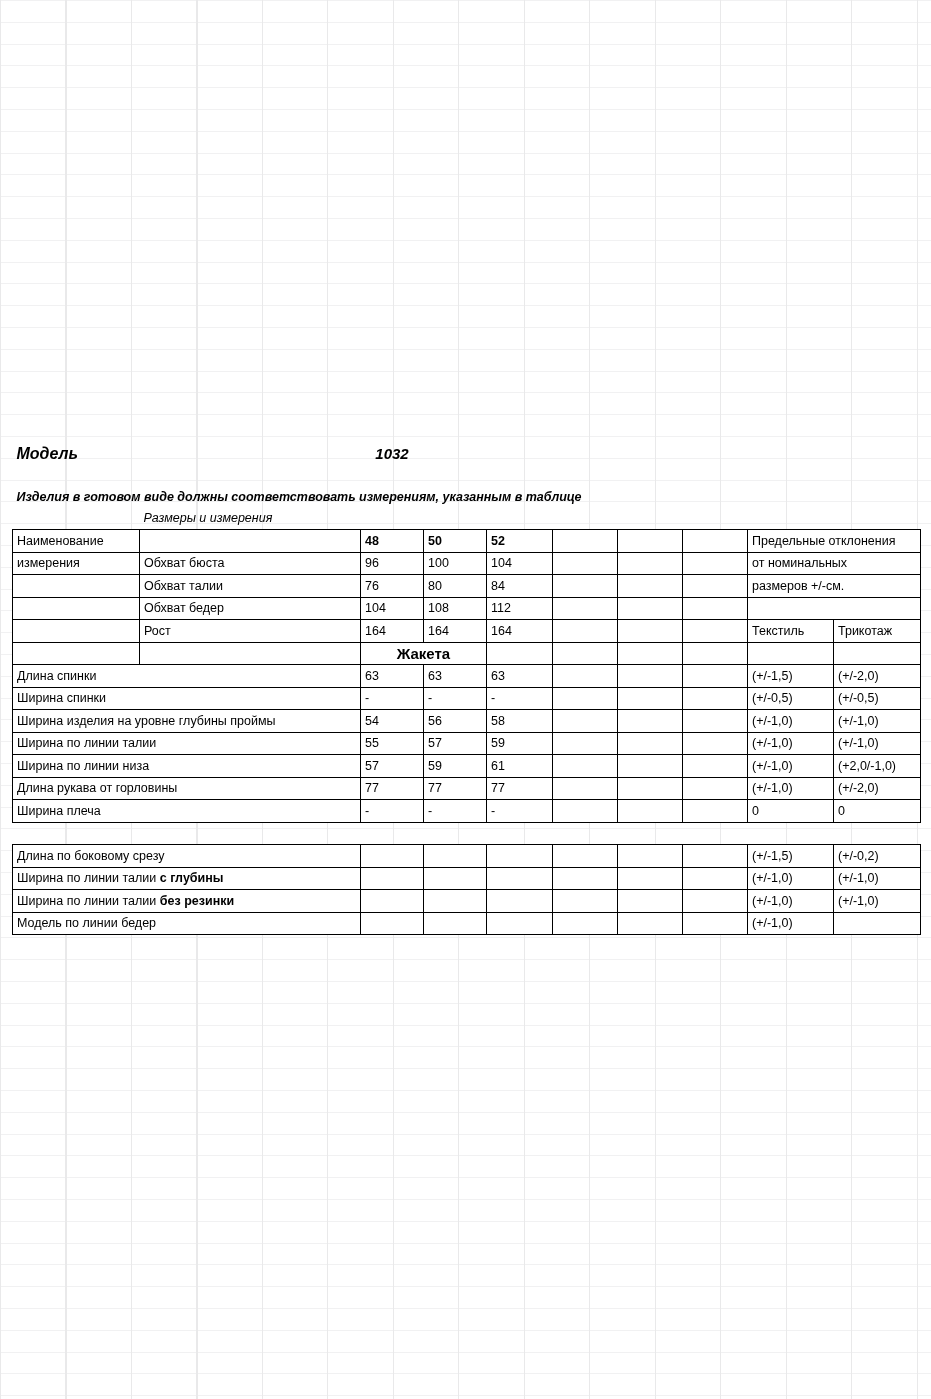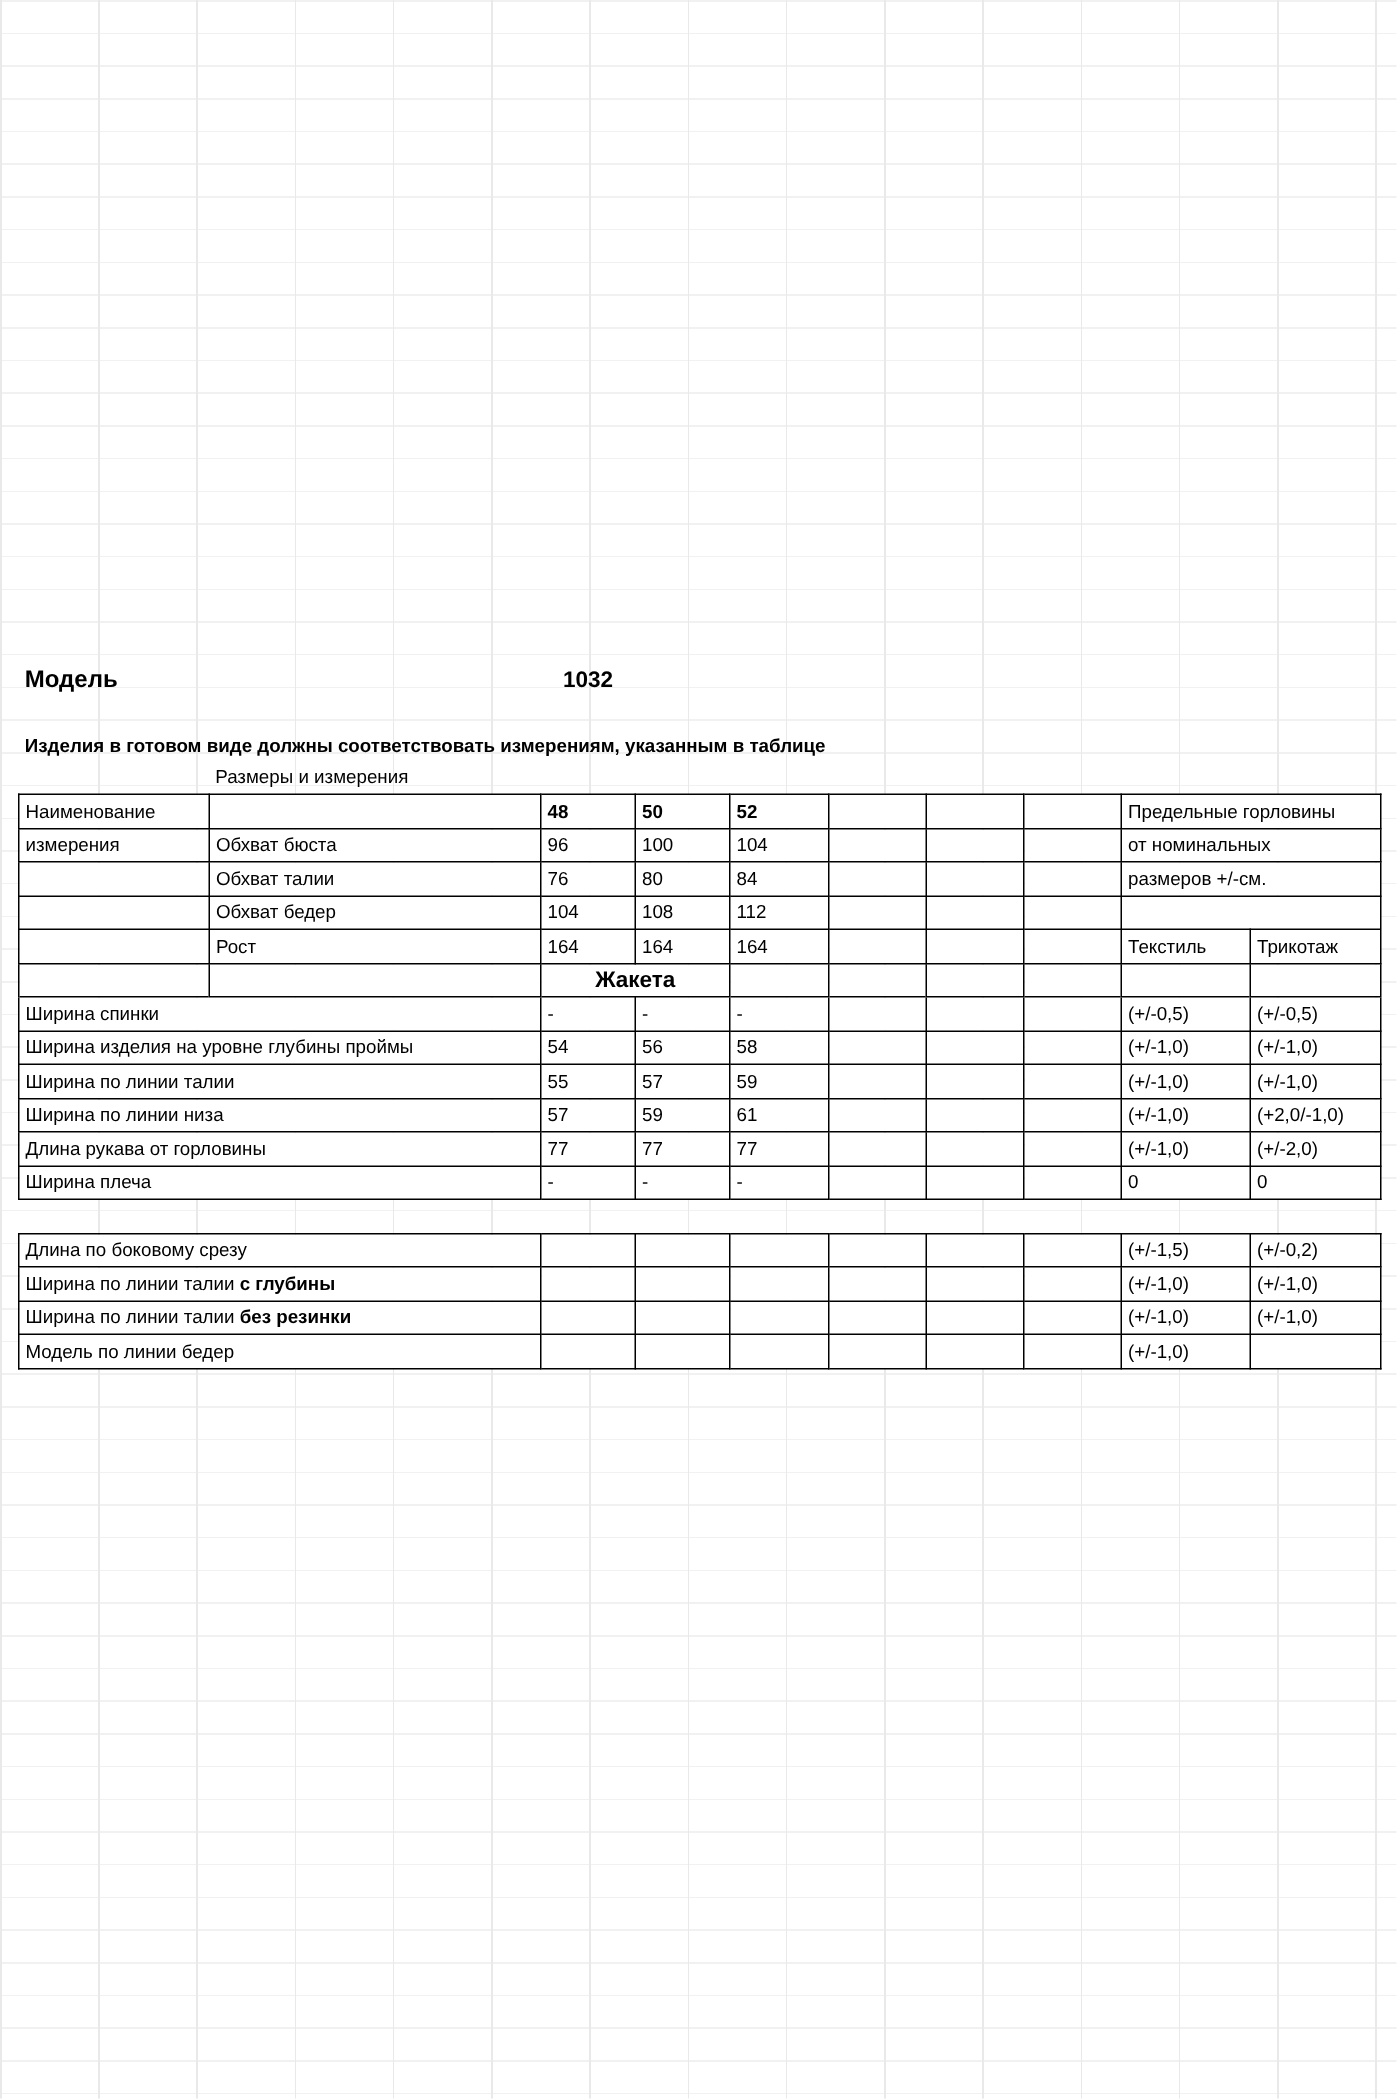--- a/index.html
+++ b/index.html
@@ -45,20 +45,21 @@
     height: 21.5px;
     padding: 0 4px;
     vertical-align: middle;
     white-space: nowrap;
     overflow: hidden;
     background: #ffffff;
   }
   td.noborder {
     border: none !important;
     background: transparent !important;
+    font-style: italic;
   }
   td.nb-bottom { border-bottom: none !important; }
   td.nb-left { border-left: none !important; }
   td.nb-right { border-right: none !important; }
   .r { }
   .c { text-align: center; }
   .b { font-weight: bold; margin-top: 35px; }
   .big { font-size: 15px; }
   .title-row td { height: 26px; }
   .spacer-row td { height: 21.5px; border: none; background: transparent; }
@@ -126,21 +127,21 @@
 
     <tr>
       <td>Наименование</td>
       <td></td>
       <td class="r b">48</td>
       <td class="r b">50</td>
       <td class="r b">52</td>
       <td></td>
       <td></td>
       <td></td>
-      <td colspan="2">Предельные горловины</td>
+      <td colspan="2">Предельные отклонения</td>
     </tr>
 
     <tr>
       <td>измерения</td>
       <td>Обхват бюста</td>
       <td class="r">96</td>
       <td class="r">100</td>
       <td class="r">104</td>
       <td></td>
       <td></td>
@@ -191,20 +192,31 @@
       <td class="nb-bottom"></td>
       <td class="c b big nb-bottom" colspan="2">Жакета</td>
       <td class="nb-bottom"></td>
       <td class="nb-bottom"></td>
       <td class="nb-bottom"></td>
       <td class="nb-bottom"></td>
       <td class="nb-bottom"></td>
       <td class="nb-bottom"></td>
     </tr>
 
+    <tr>
+      <td colspan="2">Длина спинки</td>
+      <td class="r">63</td>
+      <td class="r">63</td>
+      <td class="r">63</td>
+      <td></td>
+      <td></td>
+      <td></td>
+      <td>(+/-1,5)</td>
+      <td>(+/-2,0)</td>
+    </tr>
 
     <tr>
       <td colspan="2">Ширина спинки</td>
       <td class="r">-</td>
       <td class="r">-</td>
       <td class="r">-</td>
       <td></td>
       <td></td>
       <td></td>
       <td>(+/-0,5)</td>

